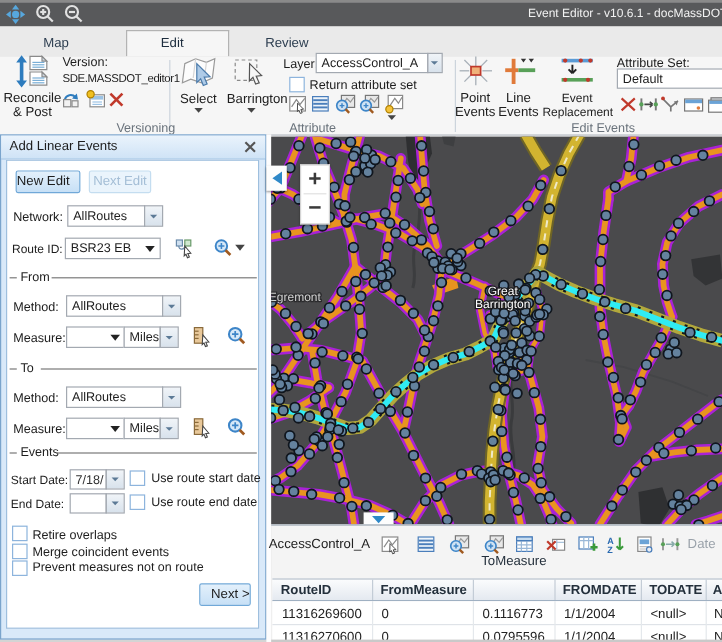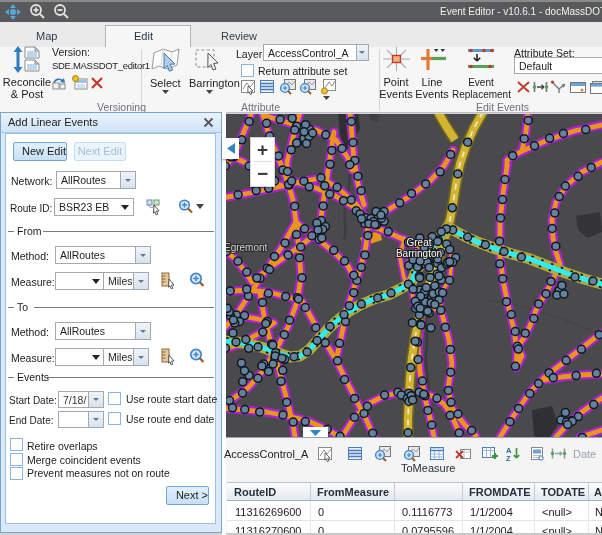--- a/index.html
+++ b/index.html
@@ -207,21 +207,21 @@
     </g>
 </svg>
 <div class="abs" style="left:0;top:112px;width:222px;height:421px;background:#d9e9f9;border:1px solid #7aa4cc"></div>
 <div class="abs" style="left:1px;top:113px;width:220px;height:20px;background:linear-gradient(#eaf3fc,#cfe3f6);border-bottom:1px solid #aac8e6"></div>
 <div class="abs" style="left:8px;top:116px;font-size:11px;color:#1d1d1d">Add Linear Events</div>
 <svg class="abs" style="left:203px;top:117px" width="11" height="11" viewBox="0 0 11 11">
     <path d="M1.5,1.5 L9.5,9.5 M9.5,1.5 L1.5,9.5" stroke="#555" stroke-width="1.8"></path>
   </svg>
 <div class="abs" style="left:5px;top:133px;width:211px;height:391px;background:#fff;border:1px solid #9ebfde"></div>
 <div class="abs" style="left:222px;top:112px;width:4px;height:423px;background:#fdfdfe"></div>
-<div class="abs" style="left:13px;top:142px;width:54px;height:19px;background:linear-gradient(#e3f0fb,#c7e0f6);border:1px solid #70a8d8;border-radius:2px;font-size:11px;color:#1d1d1d;text-align:right;line-height:17px">New Edit</div>
+<div class="abs" style="left:13px;top:142px;width:54px;height:19px;background:linear-gradient(#e3f0fb,#c7e0f6);border:1px solid #70a8d8;border-radius:2px;font-size:11px;color:#1d1d1d;text-align:left;line-height:17px">New Edit</div>
 <div class="abs" style="left:74px;top:142px;width:52px;height:19px;background:#eaf4fc;border:1px solid #c4ddf0;border-radius:2px;font-size:11px;color:#a4bed6;text-align:center;line-height:17px">Next Edit</div>
 <div class="lbl" style="left:11px;top:175px">Network:</div>
 <div class="combo" style="left:56px;top:171px;width:65px;height:18px">
     <span>AllRoutes</span>
   </div>
 <div class="arrbtn" style="left:120px;top:171px;width:16px;height:18px"></div>
 <div class="lbl" style="left:10px;top:203px;font-size:10px">Route ID:</div>
 <div class="combo" style="left:54px;top:198px;width:80px;height:18px">
     <span>BSR23 EB</span>
   </div>

